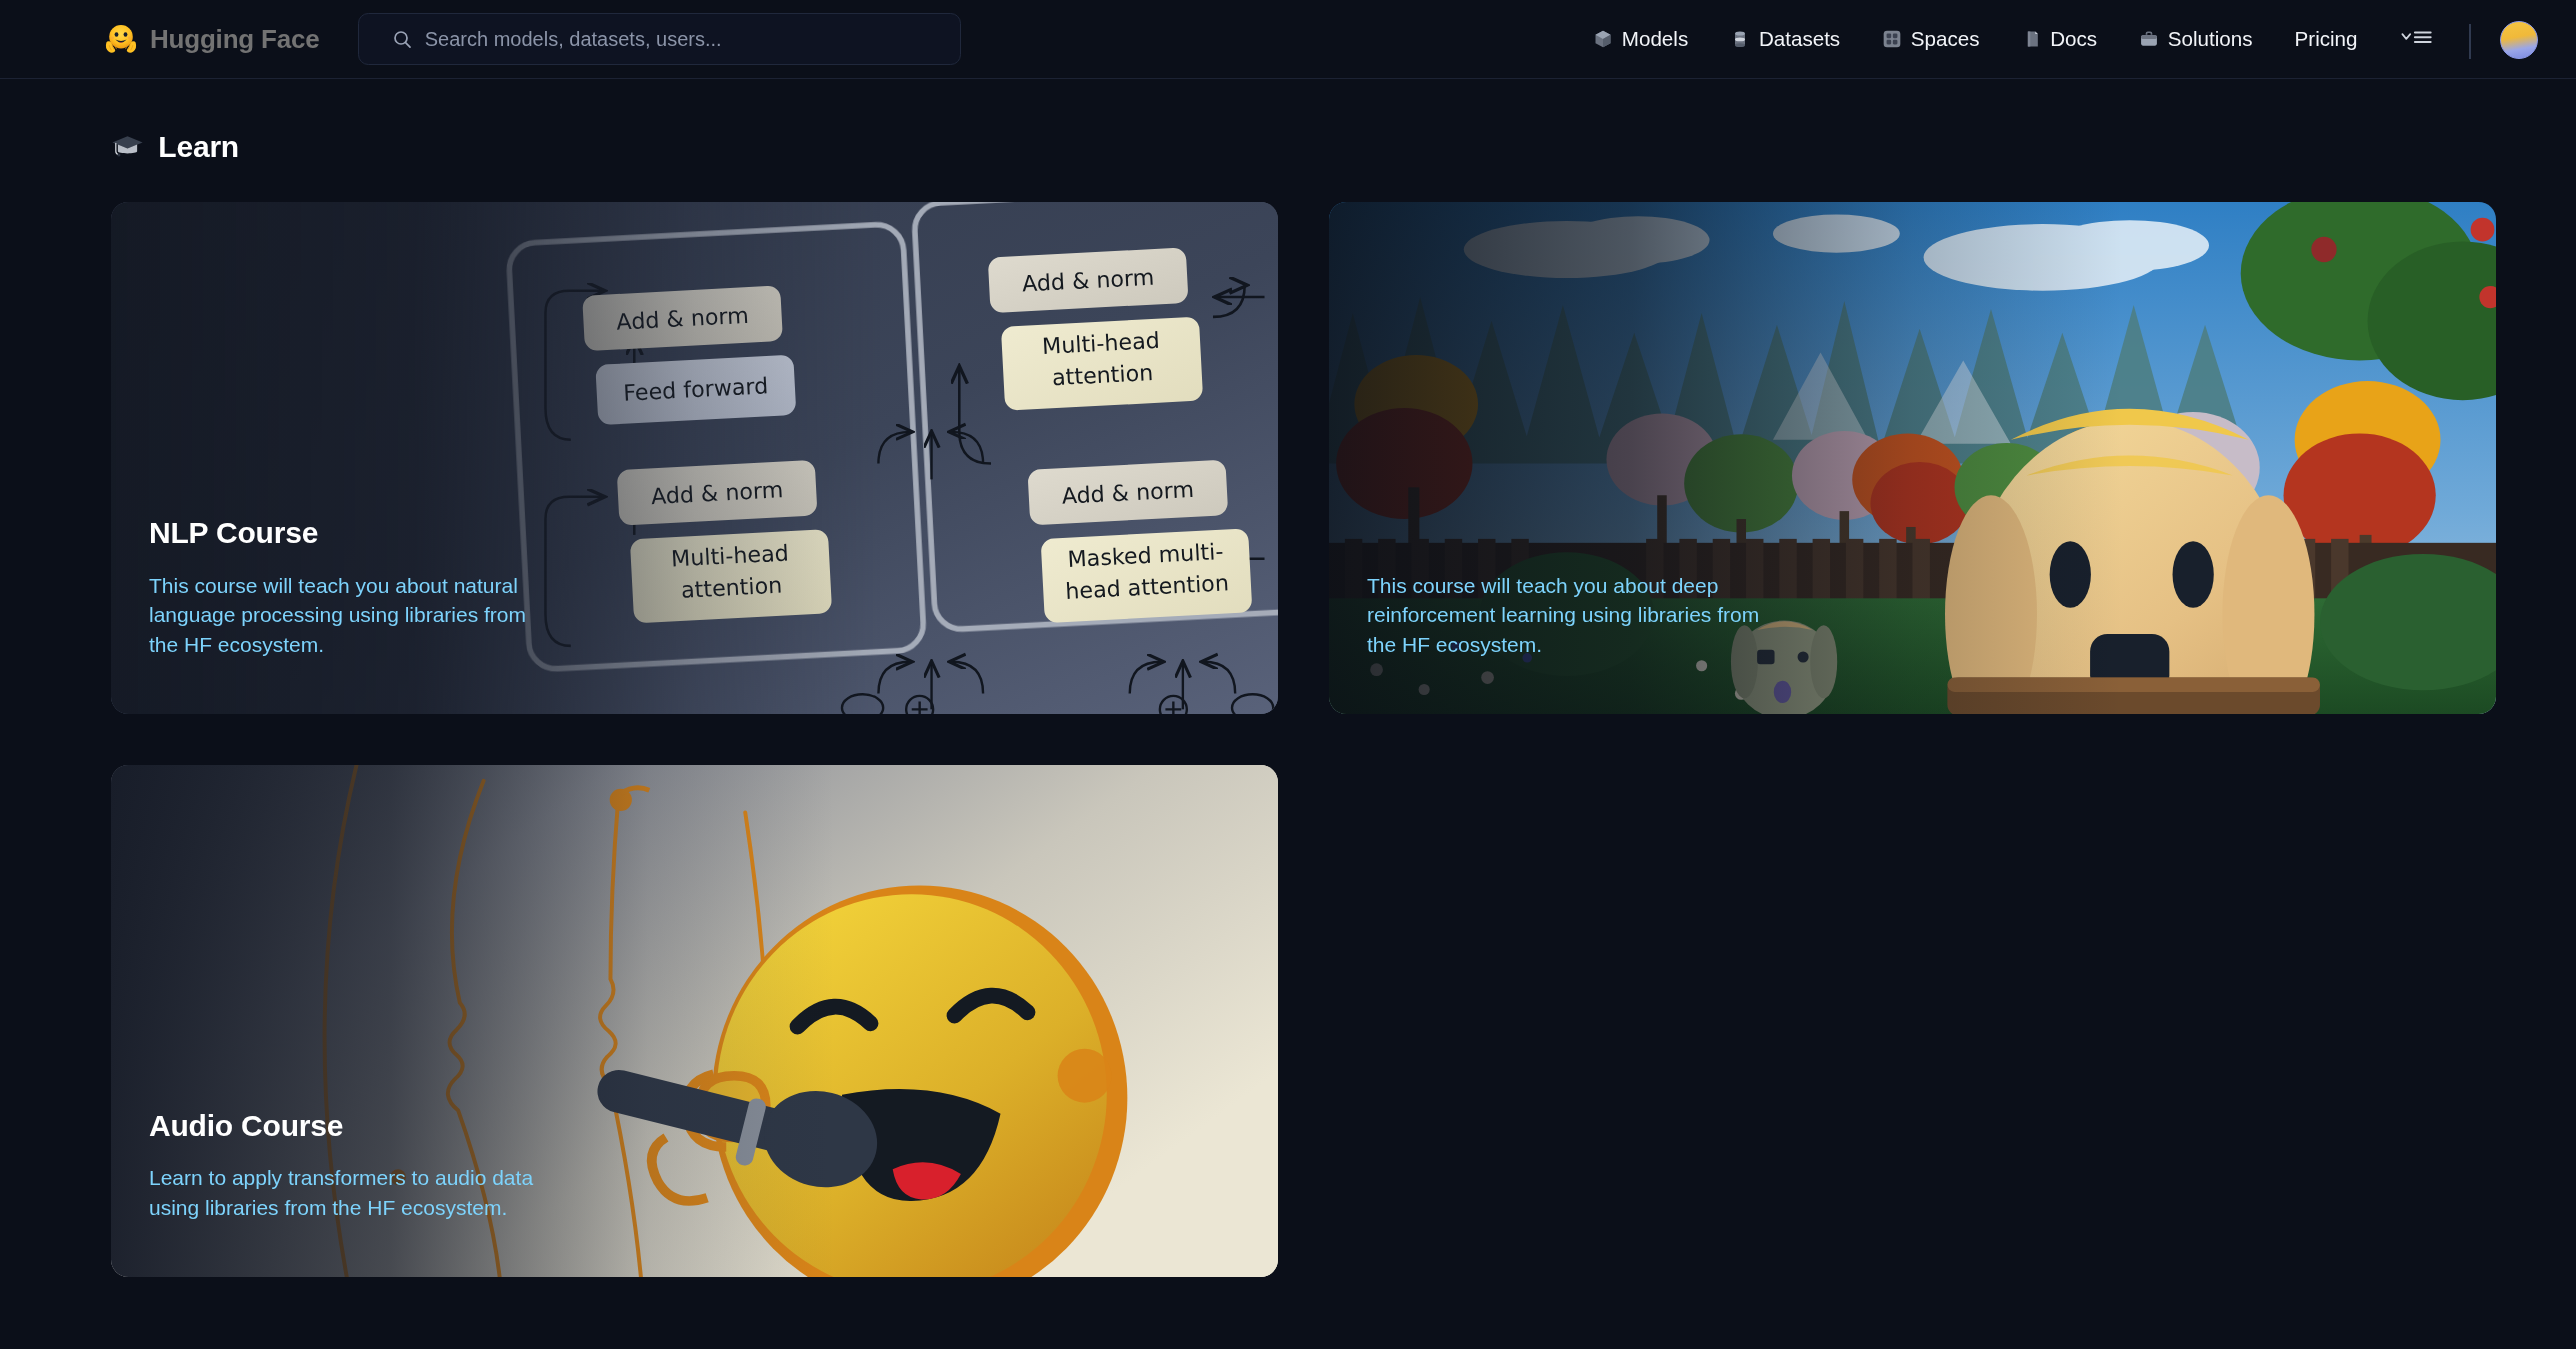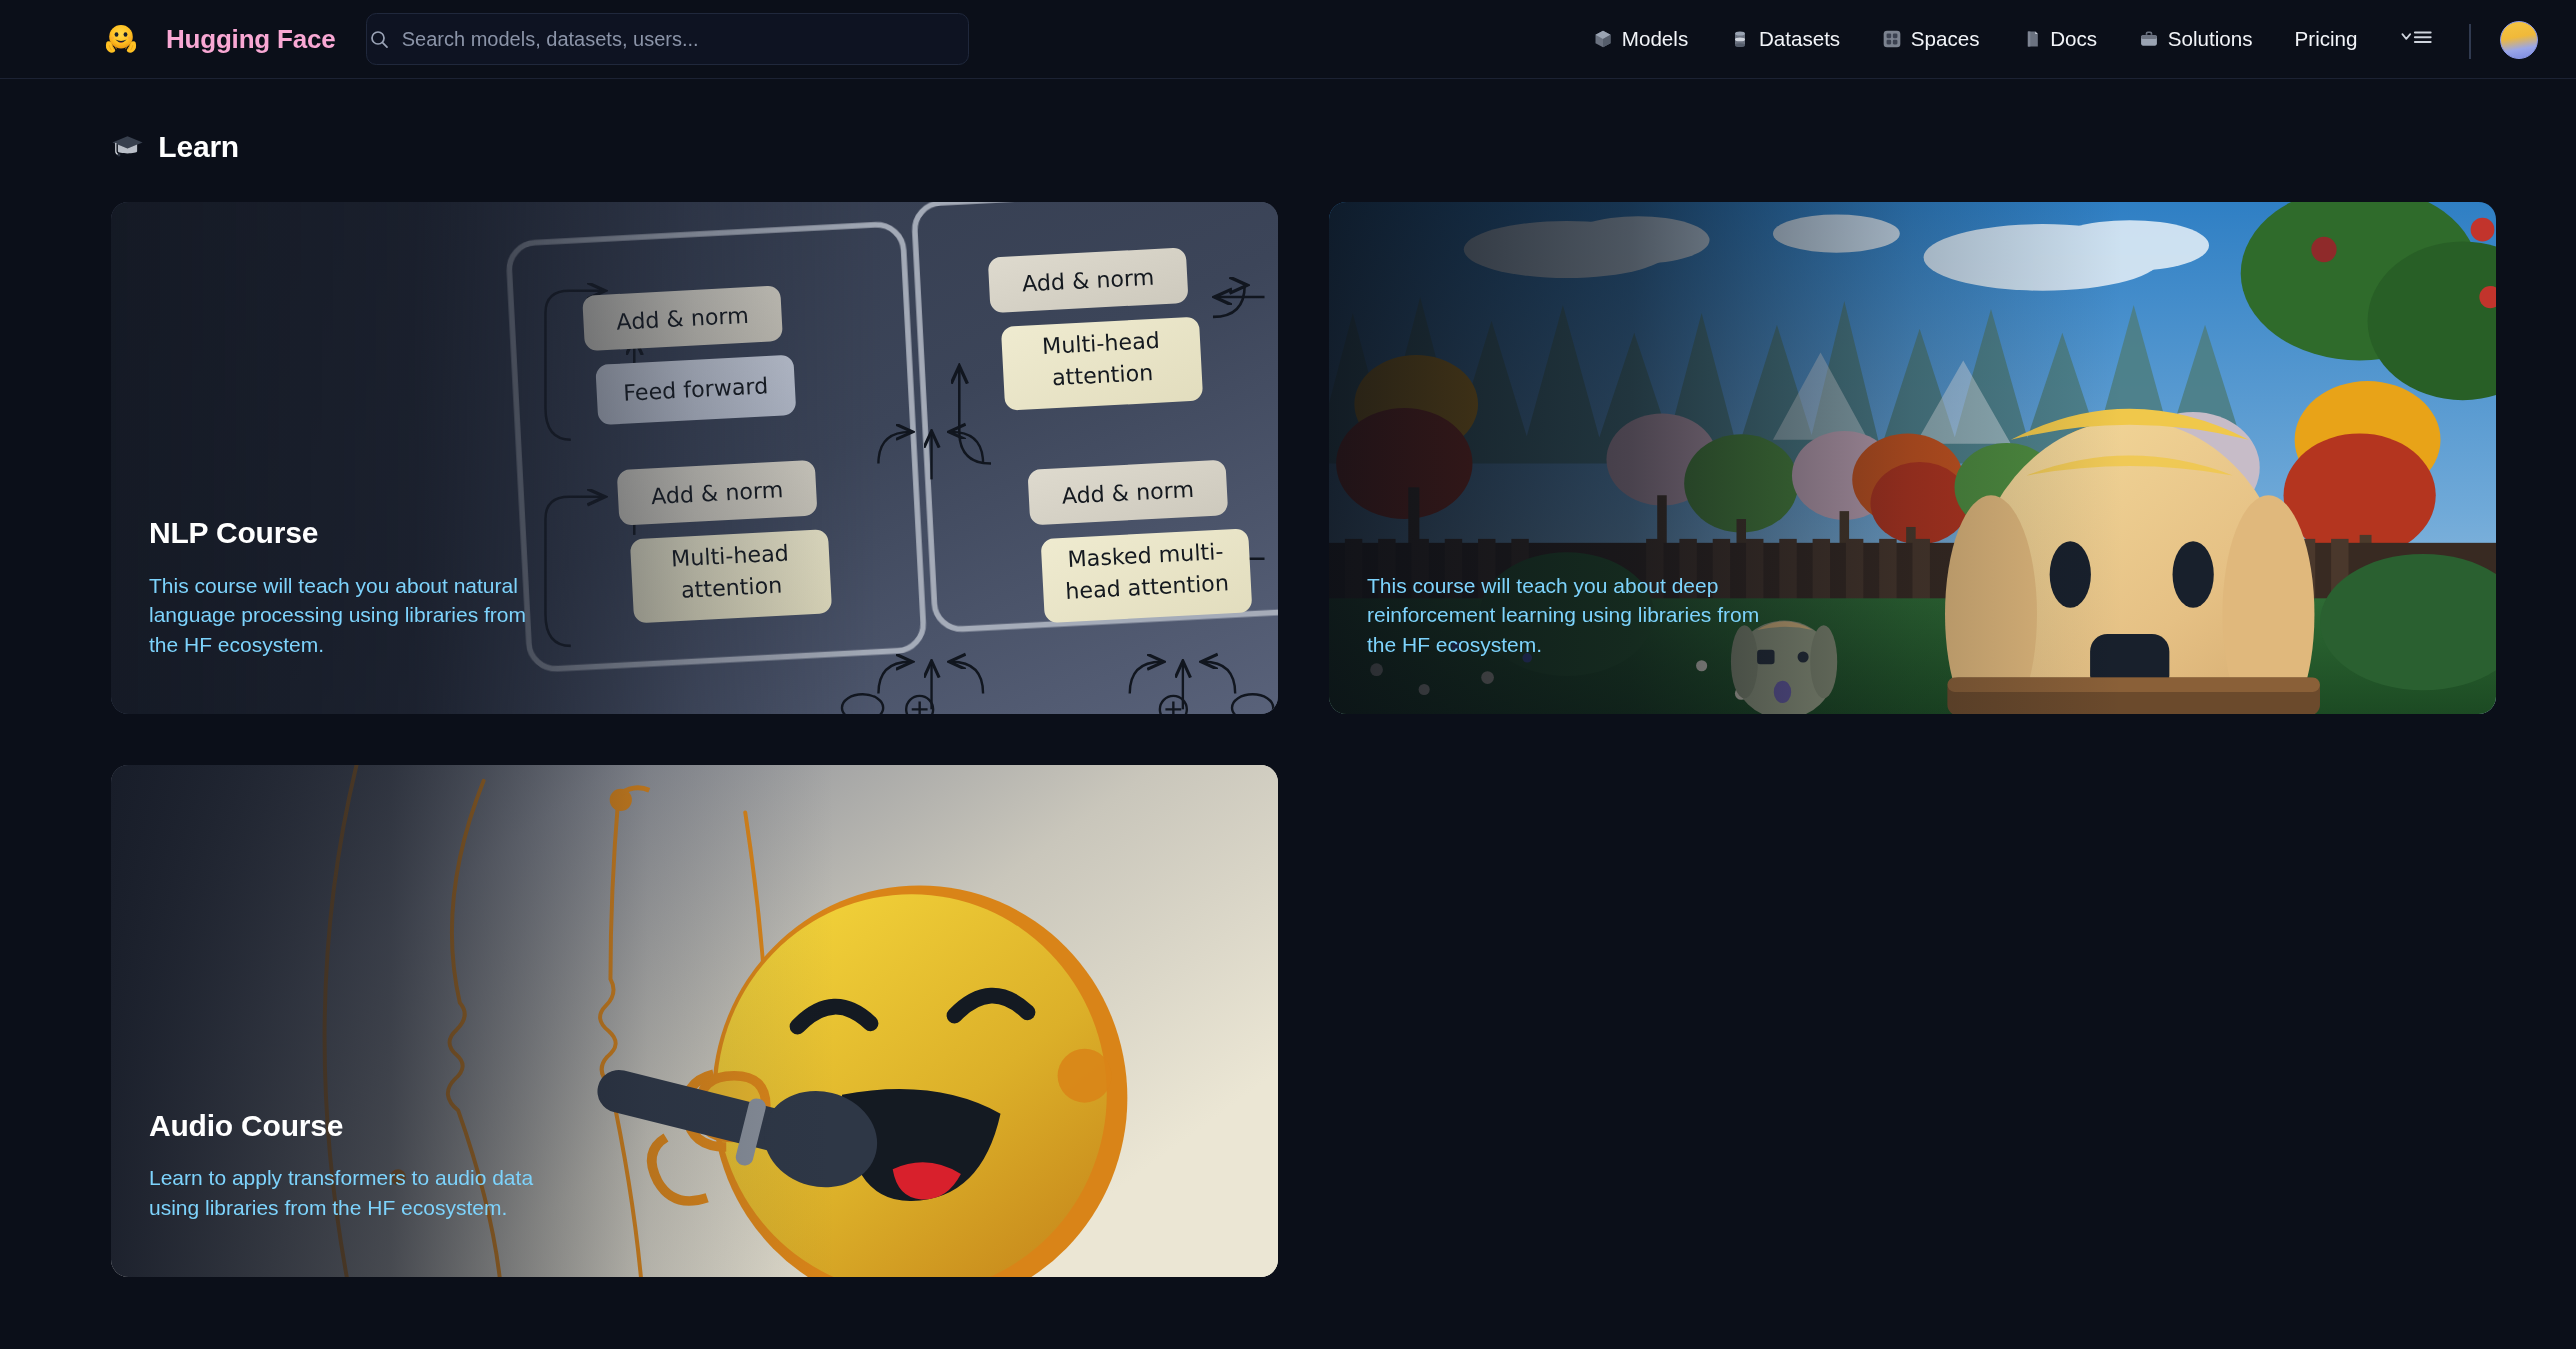--- a/index.html
+++ b/index.html
@@ -26,38 +26,37 @@
 
   .brand {
     display: flex;
     align-items: center;
     gap: 11px;
     cursor: pointer;
     flex: 0 0 auto;
   }
   .hf-logo { width: 36px; height: 36px; display: block; }
   .brand-name {
-    color: #f9a8d4;
+    color: #737373;
     font-size: 26px;
     font-weight: 700;
     letter-spacing: -0.2px;
     white-space: nowrap;
-    margin-left: 16px;
   }
 
   .search-wrap {
-    margin-left: 30px;
+    margin-left: 38px;
     width: 603px;
     height: 52px;
     background: #0e1322;
     border: 1.6px solid #20283c;
     border-radius: 10.3px;
     display: flex;
     align-items: center;
-    padding: 0 2px;
+    padding: 0 33px;
     gap: 12.7px;
     flex: 0 0 auto;
   }
   .search-icon { width: 20.6px; height: 20.6px; flex: 0 0 auto; display:block; }
   .search-input {
     background: transparent;
     border: none;
     outline: none;
     color: #c3cad9;
     font-size: 20px;

